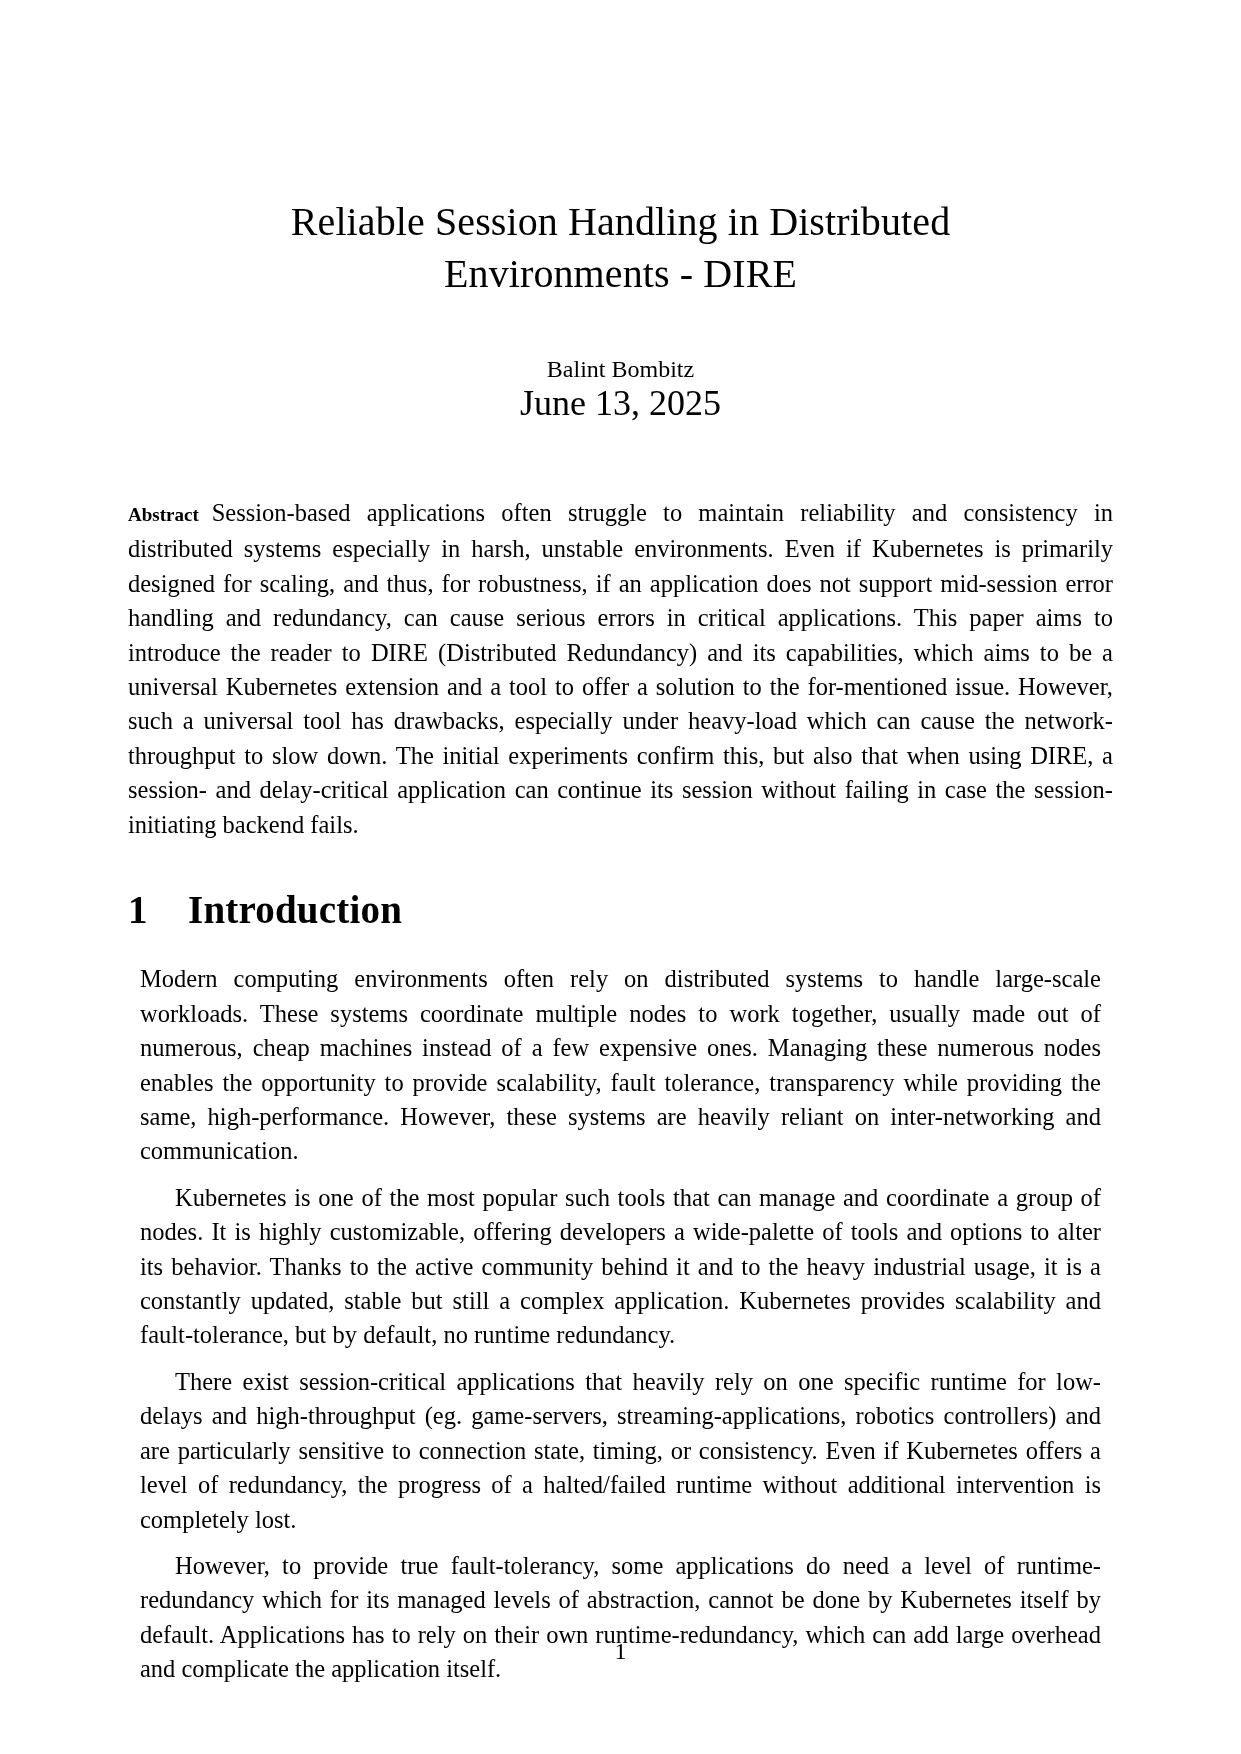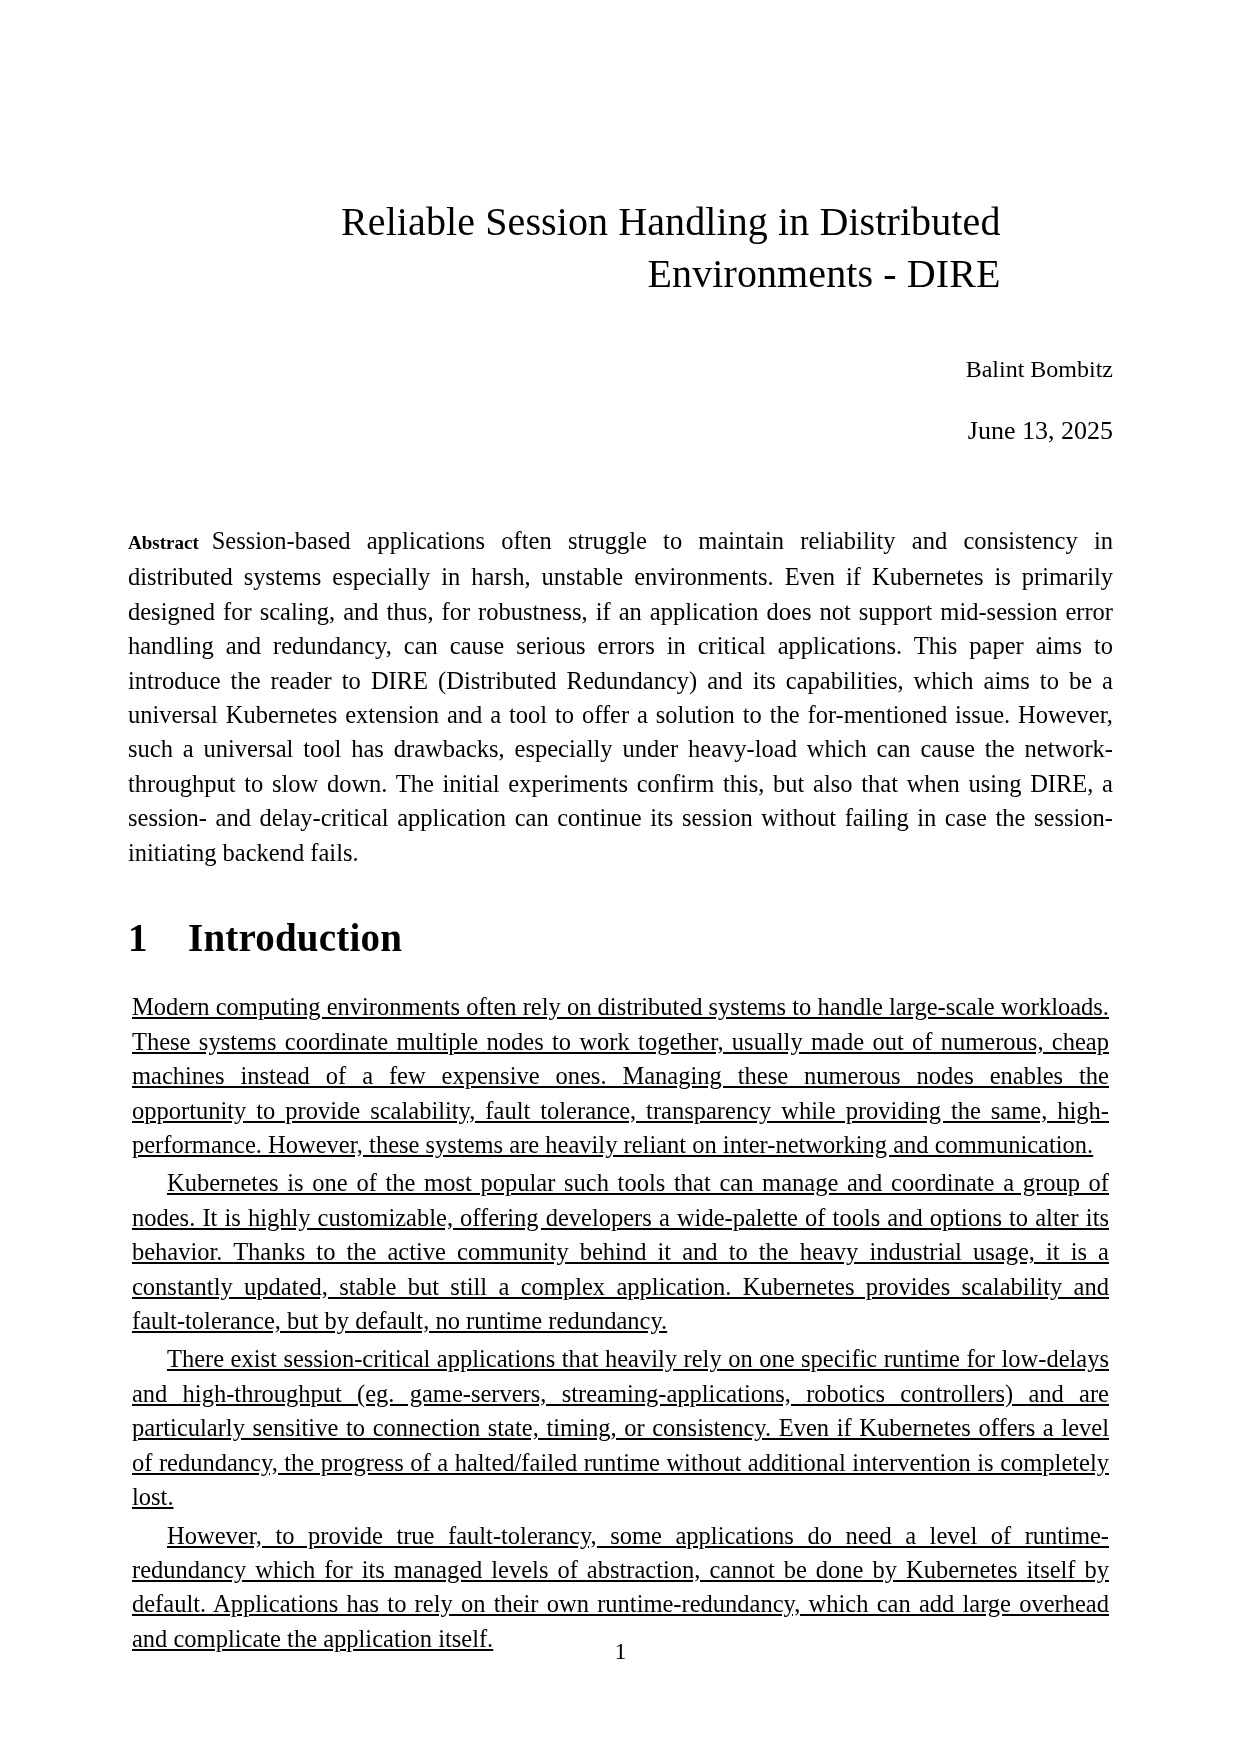--- a/index.html
+++ b/index.html
@@ -30,38 +30,37 @@
   .content {
     position: absolute;
     left: 128px;
     top: 0;
     width: 985px;
   }
 
   
   .title-block {
     padding-top: 196px;
-    text-align: right;
+    text-align: center;
   }
   .doc-title {
     font-size: 40px;
     line-height: 52px;
     font-weight: normal;
     letter-spacing: 0.1px;
     margin: 0 auto;
     width: 760px;
   }
   .doc-author {
     margin-top: 52px;
     font-size: 24px;
     line-height: 34px;
   }
   .doc-date {
-    margin-top: 28px;
-    font-size: 26px;
+    font-size: 36px;
     line-height: 34px;
   }
 
   
   .abstract {
     margin-top: 76px;
     font-size: 24.5px;
     line-height: 34.4px;
     text-align: justify;
     text-justify: inter-word;
@@ -88,23 +87,22 @@
 
   
   .body-text {
     margin-top: 22px;
     font-size: 24.5px;
     line-height: 34.4px;
     text-align: justify;
     text-justify: inter-word;
   }
   .body-text p {
-    margin: 4px;
+    margin: 12px;
     text-indent: 35px;
-    text-decoration: underline;
   }
   .body-text p.no-indent {
     text-indent: 0;
   }
 
   
   .page-number {
     position: absolute;
     left: 0;
     right: 0;

